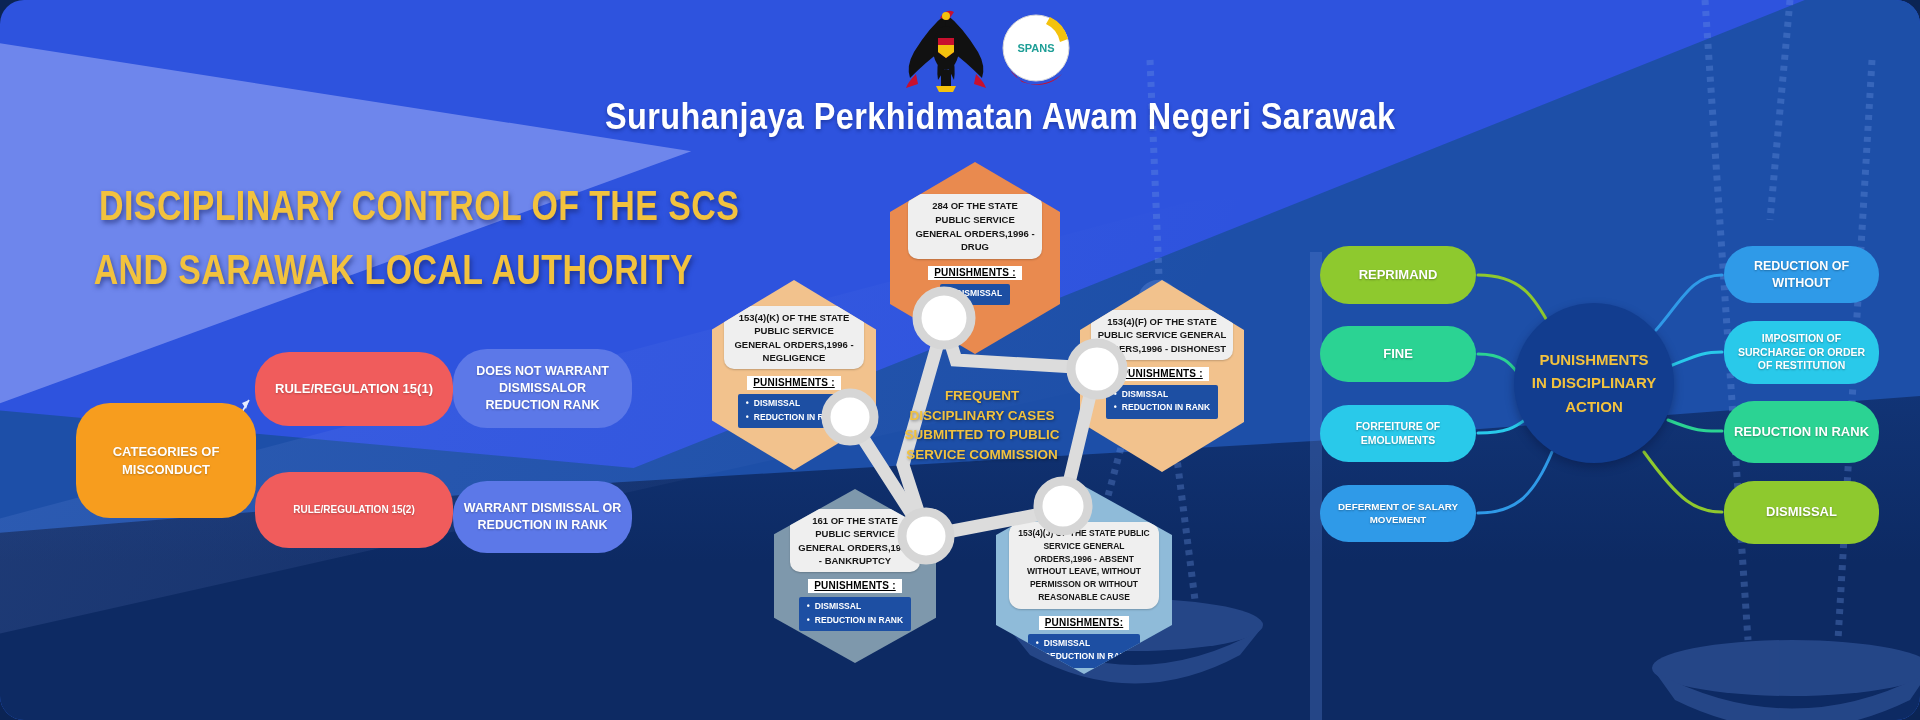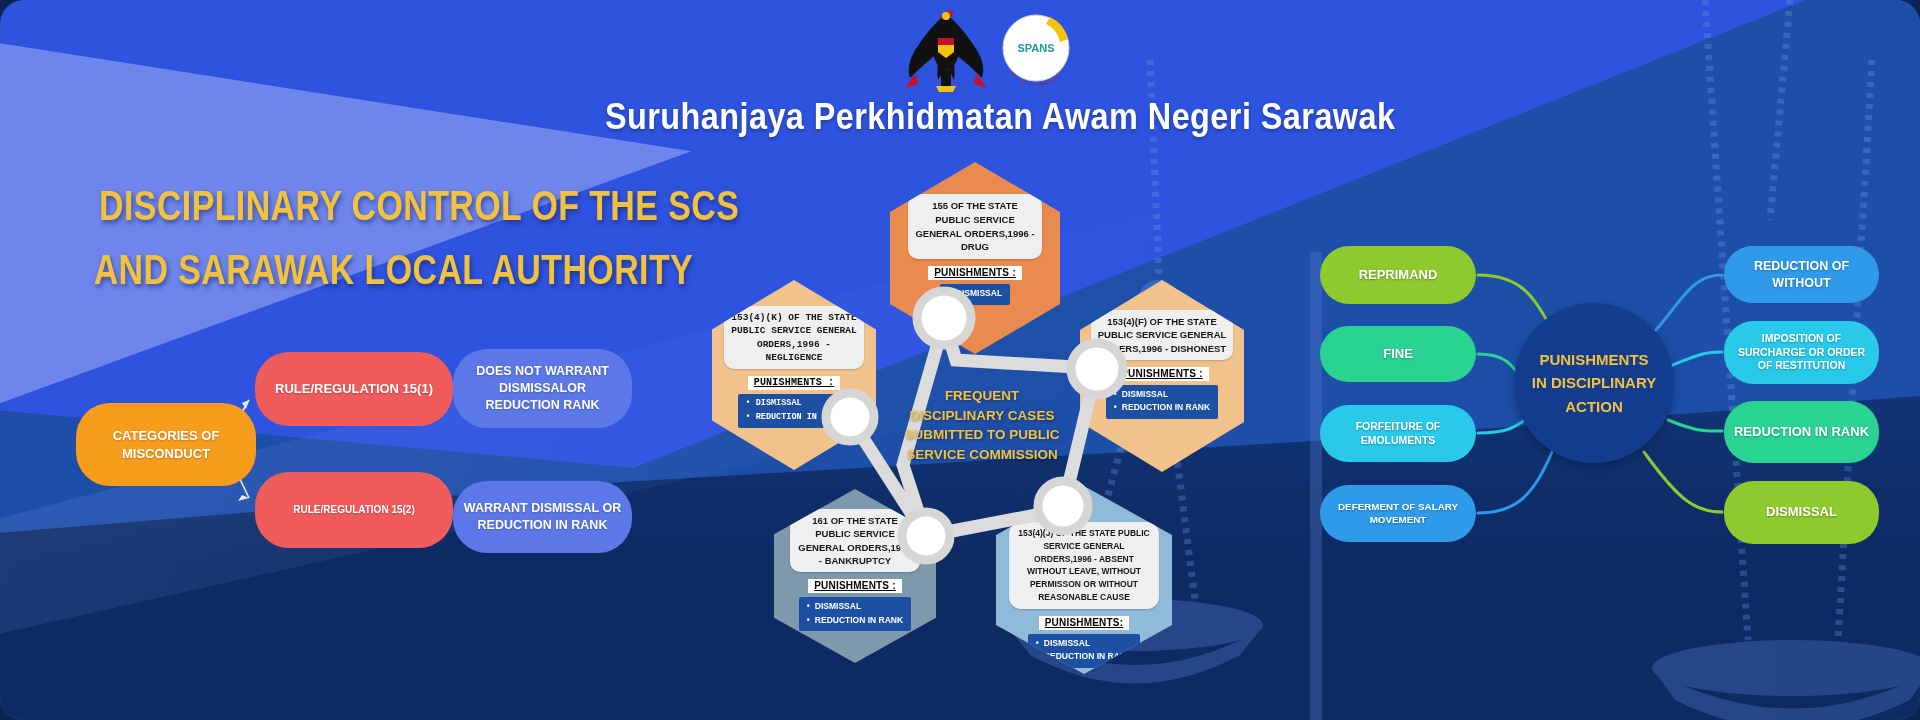--- a/index.html
+++ b/index.html
@@ -22,21 +22,21 @@
   .org-title span{display:inline-block;transform:scaleX(.9);}
 
   
   .main-title{position:absolute;left:14px;top:178px;width:652px;text-align:center;color:var(--gold,#f2c23e);
     font-weight:bold;line-height:55px;text-shadow:2px 3px 6px rgba(18,30,95,.55);}
   .main-title .tline{display:inline-block;font-size:43px;transform:scaleX(.79);letter-spacing:.5px;white-space:nowrap;}
 
   
   .pill{position:absolute;border-radius:34px;display:flex;align-items:center;justify-content:center;
     color:#fff;font-weight:bold;text-align:center;line-height:1.35;text-shadow:0 1px 2px rgba(0,0,0,.25);}
-  .pill-root{left:76px;top:403px;width:148px;height:83px;background:var(--orange,#f79d1e);font-size:13px;padding:0 16px;}
+  .pill-root{left:76px;top:403px;width:148px;height:83px;background:var(--orange,#f79d1e);font-size:13px;padding:16px 16px;}
   .pill-rule1{left:255px;top:352px;width:158px;height:74px;background:var(--red,#f05c5c);font-size:13px;padding:0 20px;}
   .pill-rule2{left:255px;top:472px;width:158px;height:76px;background:var(--red,#f05c5c);font-size:10px;padding:0 20px;}
   .pill-out1{left:453px;top:349px;width:159px;height:79px;background:var(--periwinkle,#5c78e8);font-size:12.5px;padding:0 10px;align-items:center;}
   .pill-out2{left:453px;top:481px;width:159px;height:72px;background:var(--periwinkle,#5c78e8);font-size:12.5px;padding:0 10px;}
 
   
   .hex{position:absolute;clip-path:polygon(50% 0%,100% 26%,100% 74%,50% 100%,0% 74%,0% 26%);}
   .hex-inner{position:relative;z-index:6;display:flex;flex-direction:column;align-items:center;}
   .order-box{background:var(--white-box,#efefef);border-radius:10px;padding:5px 6px;text-align:center;
     font-weight:bold;color:#161616;box-shadow:0 1px 2px rgba(0,0,0,.2);}
@@ -44,21 +44,21 @@
     text-decoration:underline;letter-spacing:.2px;}
   .pun-box{background:var(--navy-box,#1d4fa3);color:#fff;border-radius:2px;padding:3px 8px 4px;margin-top:4px;
     font-size:8.5px;font-weight:bold;line-height:1.6;text-align:left;}
   .pun-item{display:flex;gap:5px;align-items:baseline;white-space:nowrap;}
   .hex-drug{left:890px;top:162px;width:170px;height:192px;background:var(--hex-orange,#e98a4f);}
   .hex-negligence{left:712px;top:280px;width:164px;height:190px;background:var(--hex-tan,#f2c28d);}
   .hex-dishonest{left:1080px;top:280px;width:164px;height:192px;background:var(--hex-tan,#f2c28d);}
   .hex-bankruptcy{left:774px;top:489px;width:162px;height:174px;background:var(--hex-slate,#7e98ac);}
   .hex-absent{left:996px;top:486px;width:176px;height:188px;background:var(--hex-lightblue,#8fbbd9);}
   .hex-drug .hex-inner{padding-top:32px;} .hex-drug .order-box{width:122px;font-size:9.5px;line-height:1.45;}
-  .hex-negligence .hex-inner{padding-top:26px;font-family:Liberation Mono, monospace;} .hex-negligence .order-box{width:128px;font-size:9.5px;line-height:1.4;}
+  .hex-negligence .hex-inner{padding-top:26px;} .hex-negligence .order-box{width:128px;font-size:9.5px;line-height:1.4;}
   .hex-dishonest .hex-inner{padding-top:30px;} .hex-dishonest .order-box{width:130px;font-size:9.5px;line-height:1.4;}
   .hex-bankruptcy .hex-inner{padding-top:20px;} .hex-bankruptcy .order-box{width:118px;font-size:9.5px;line-height:1.4;}
   .hex-absent .hex-inner{padding-top:36px;} .hex-absent .order-box{width:138px;font-size:8.5px;line-height:1.5;border-radius:12px;}
 
   .center-label{position:absolute;left:896px;top:386px;width:172px;z-index:7;text-align:center;
     color:var(--gold,#f2c23e);font-size:13.5px;font-weight:bold;line-height:1.45;text-shadow:1px 1px 3px rgba(0,0,0,.4);}
 
   
   .mm-circle{position:absolute;left:1514px;top:303px;width:160px;height:160px;border-radius:50%;z-index:3;
     background:var(--circle-navy,#123d8f);display:flex;align-items:center;justify-content:center;text-align:center;
@@ -182,21 +182,21 @@
   </div>
   <div class="pill pill-out1">
     <span>DOES NOT WARRANT DISMISSALOR REDUCTION RANK</span>
   </div>
   <div class="pill pill-out2">
     <span>WARRANT DISMISSAL OR REDUCTION IN RANK</span>
   </div>
 
   <div class="hex hex-drug">
     <div class="hex-inner">
-      <div class="order-box">155 OF THE STATE PUBLIC SERVICE GENERAL ORDERS,1996 - DRUG</div>
+      <div class="order-box">284 OF THE STATE PUBLIC SERVICE GENERAL ORDERS,1996 - DRUG</div>
       <div class="pun-label">PUNISHMENTS :</div>
       <div class="pun-box">
         <div class="pun-item">
             <span>•</span>
             <span>DISMISSAL</span>
           </div>
       </div>
     </div>
   </div>
 

